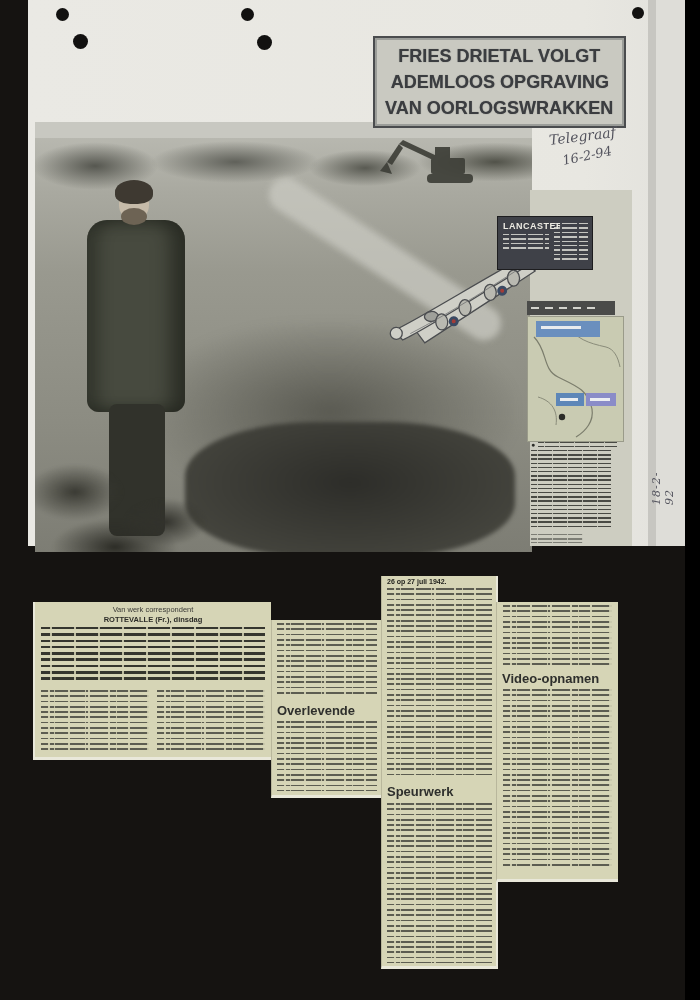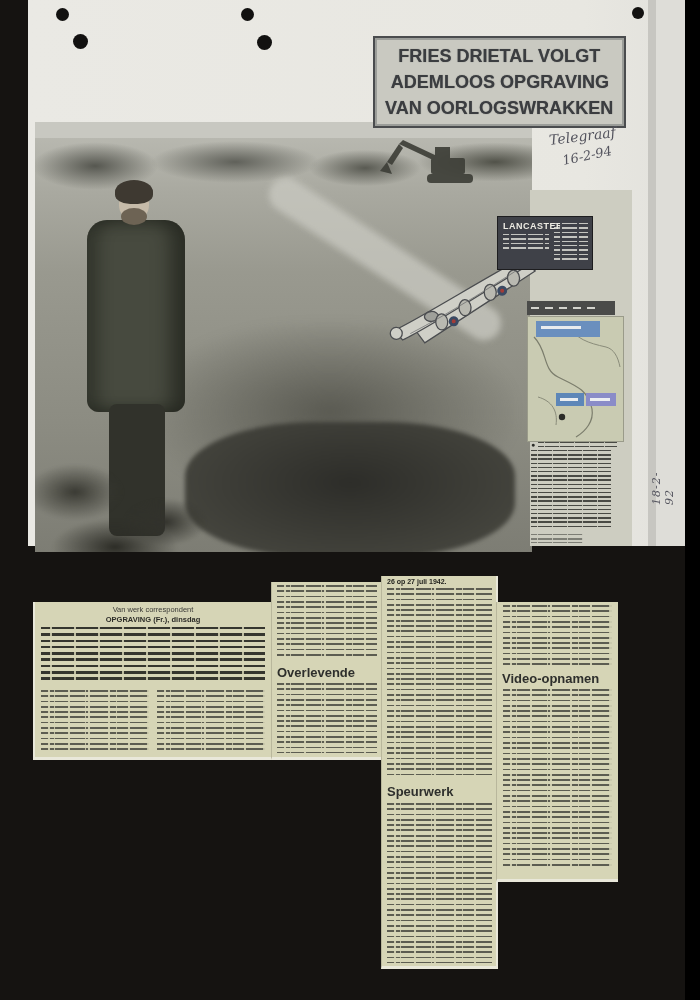--- a/index.html
+++ b/index.html
@@ -83,21 +83,21 @@
   .headline-strip{left:30px;top:549px;width:607px;height:53px;
       border-top:2px solid #edecdf;border-bottom:3px solid #e9e8da;border-left:2px solid #e9e8da;
       display:flex;align-items:center;box-sizing:border-box;}
   .headline-strip span{font-style:italic;font-weight:700;font-size:29px;color:#2c2e30;
       white-space:nowrap;padding-left:8px;letter-spacing:-.5px;transform:rotate(-.6deg);
       text-shadow:.6px .6px 0 rgba(30,30,30,.35);}
 
   .lead{left:33px;top:602px;width:238px;height:158px;border-left:2px solid #e9e8da;border-bottom:3px solid #e9e8da;box-sizing:border-box;}
   .byline{font-size:7.5px;color:#3a3a36;text-align:center;margin-top:3px;}
   .dateline{font-size:7.5px;font-weight:700;color:#2c2c28;text-align:center;margin-top:1px;}
-  .col3{left:271px;top:582px;width:110px;height:178px;border-left:1px solid #b9b79c;border-bottom:3px solid #e9e8da;box-sizing:border-box;}
+  .col3{left:271px;top:620px;width:110px;height:178px;border-left:1px solid #b9b79c;border-bottom:3px solid #e9e8da;box-sizing:border-box;}
   .col4{left:381px;top:576px;width:115px;height:393px;border-left:1px solid #b9b79c;border-bottom:3px solid #e9e8da;
         box-shadow:2px 0 0 #e9e8da;box-sizing:border-box;}
   .col5{left:496px;top:602px;width:122px;height:280px;border-left:1px solid #b9b79c;border-bottom:3px solid #e9e8da;box-sizing:border-box;}
   .subhead{font-size:13px;font-weight:700;color:#2e2f2c;padding-left:5px;}
   .frag{font-size:7px;font-weight:700;color:#23241f;padding-left:5px;}
 
   
   .tx{background-image:
       repeating-linear-gradient(90deg,rgba(214,213,182,0) 0 7px,rgba(214,213,182,.9) 7px 9px,rgba(214,213,182,0) 9px 20px),
       repeating-linear-gradient(90deg,rgba(214,213,182,0) 0 13px,rgba(214,213,182,.8) 13px 14px,rgba(214,213,182,0) 14px 31px),
@@ -207,21 +207,21 @@
       <span class="cap-dot">●</span>
       <span class="tx-small" style="flex:1;height:5px;"></span>
     </div>
     <div class="tx-small" style="width:80px;height:80px;"></div>
     <div class="tx-small" style="width:52px;height:9px;margin-top:4px;opacity:.6;"></div>
   </div>
 
 
   <div class="abs news lead">
     <div class="byline">Van werk correspondent</div>
-    <div class="dateline">OPGRAVING (Fr.), dinsdag</div>
+    <div class="dateline">ROTTEVALLE (Fr.), dinsdag</div>
     <div class="tx-bold" style="margin:3px 6px 0 6px;height:56px;"></div>
     <div class="abs tx" style="left:6px;top:88px;width:108px;height:62px;"></div>
     <div class="abs tx" style="left:122px;top:88px;width:108px;height:62px;"></div>
   </div>
 
   <div class="abs news col3">
     <div class="tx" style="margin:3px 4px 0 5px;height:74px;"></div>
     <div class="subhead" style="margin-top:6px;">Overlevende</div>
     <div class="tx" style="margin:3px 4px 0 5px;height:70px;"></div>
   </div>

